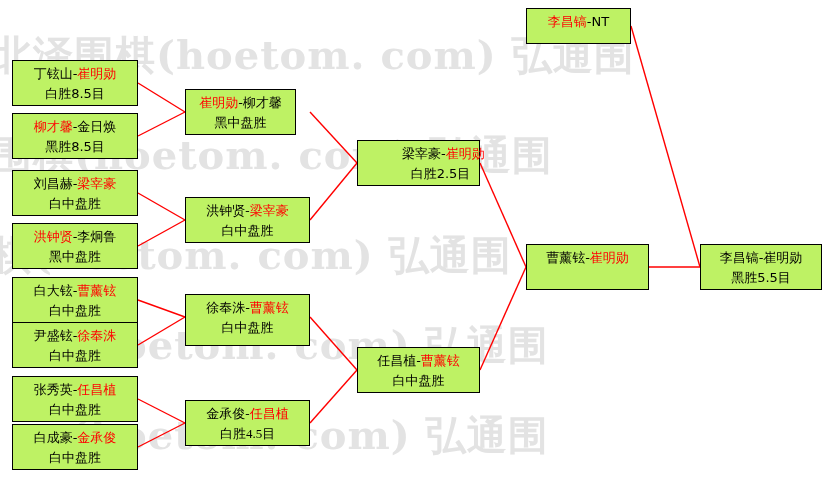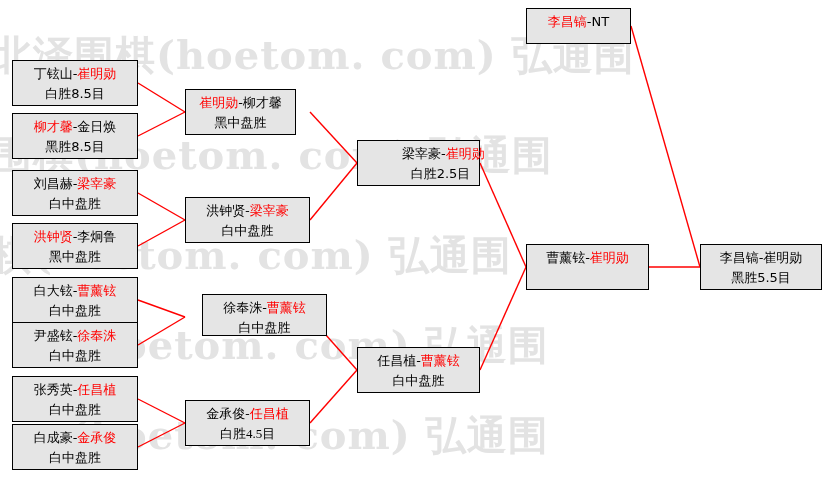--- a/index.html
+++ b/index.html
@@ -40,21 +40,21 @@
   #lines {
     position: absolute;
     left: 0; top: 0;
     z-index: 2;
   }
   
   .node {
     position: absolute;
     box-sizing: border-box;
     border: 1px solid #000000;
-    background: #e5e5e5;
+    background: #bef264;
     z-index: 3;
     text-align: center;
     font-size: 13px;
     line-height: 1.5;
     color: #000000;
     padding-top: 3px;
     white-space: nowrap;
   }
   .node .ln { display: block; }
   .red { color: #ff0000; }
@@ -126,21 +126,21 @@
         <span class="ln blk">白中盘胜</span>
       </div>
       <div class="node" style="left: 185px; top: 89px; width: 111px; height: 46px; border-color: rgb(0, 0, 0);">
         <span class="ln"><span class="red">崔明勋</span><span class="blk">-</span><span class="blk">柳才馨</span></span>
         <span class="ln blk">黑中盘胜</span>
       </div>
       <div class="node" style="left: 185px; top: 197px; width: 125px; height: 46px; border-color: rgb(0, 0, 0); font-family: Liberation Serif, serif;">
         <span class="ln"><span class="blk">洪钟贤</span><span class="blk">-</span><span class="red">梁宰豪</span></span>
         <span class="ln blk">白中盘胜</span>
       </div>
-      <div class="node" style="left: 202px; top: 294px; width: 125px; height: 42px; border-color: rgb(0, 0, 0);">
+      <div class="node" style="left: 185px; top: 294px; width: 125px; height: 52px; border-color: rgb(0, 0, 0);">
         <span class="ln"><span class="blk">徐奉洙</span><span class="blk">-</span><span class="red">曹薰铉</span></span>
         <span class="ln blk">白中盘胜</span>
       </div>
       <div class="node" style="left: 185px; top: 400px; width: 125px; height: 46px; border-color: rgb(0, 0, 0); font-family: Liberation Serif, serif;">
         <span class="ln"><span class="blk">金承俊</span><span class="blk">-</span><span class="red">任昌植</span></span>
         <span class="ln blk">白胜4.5目</span>
       </div>
       <div class="node" style="left: 357px; top: 140px; width: 123px; height: 46px; border-color: rgb(0, 0, 0); padding-left: 44px;">
         <span class="ln"><span class="blk">梁宰豪</span><span class="blk">-</span><span class="red">崔明勋</span></span>
         <span class="ln blk">白胜2.5目</span>

